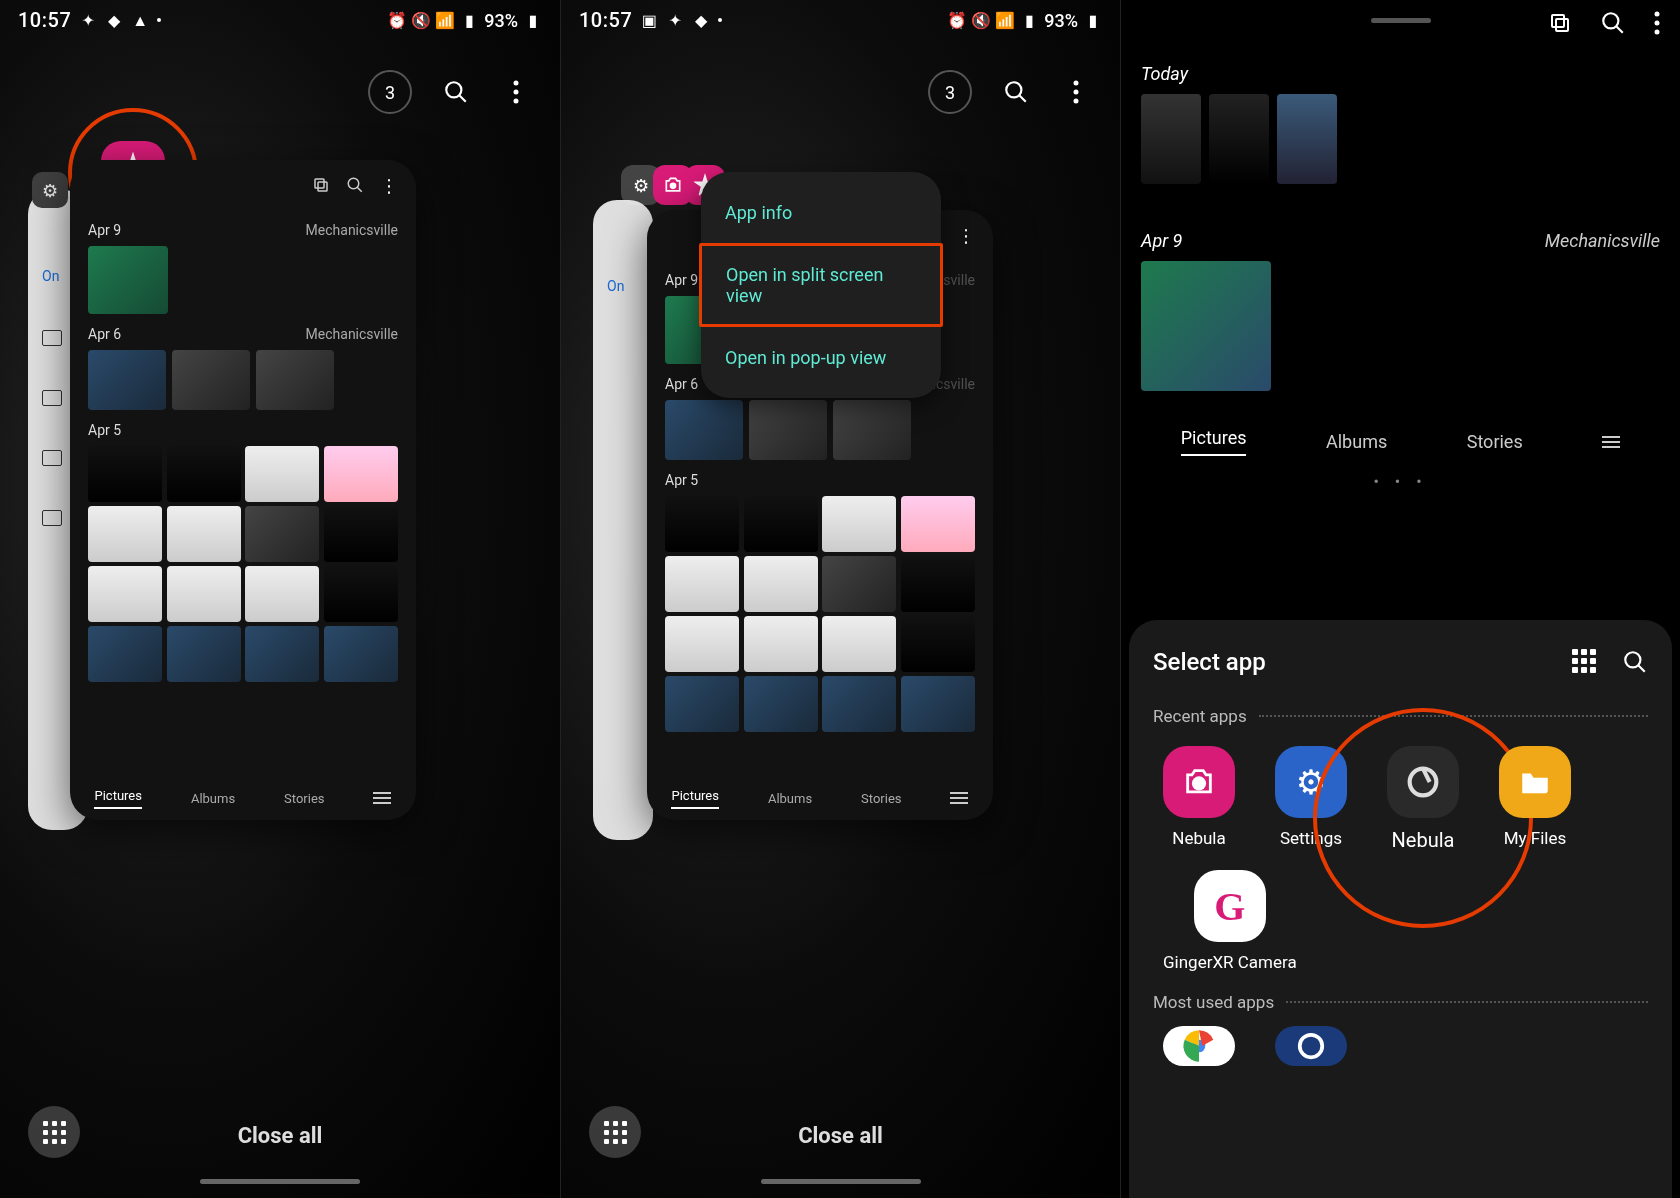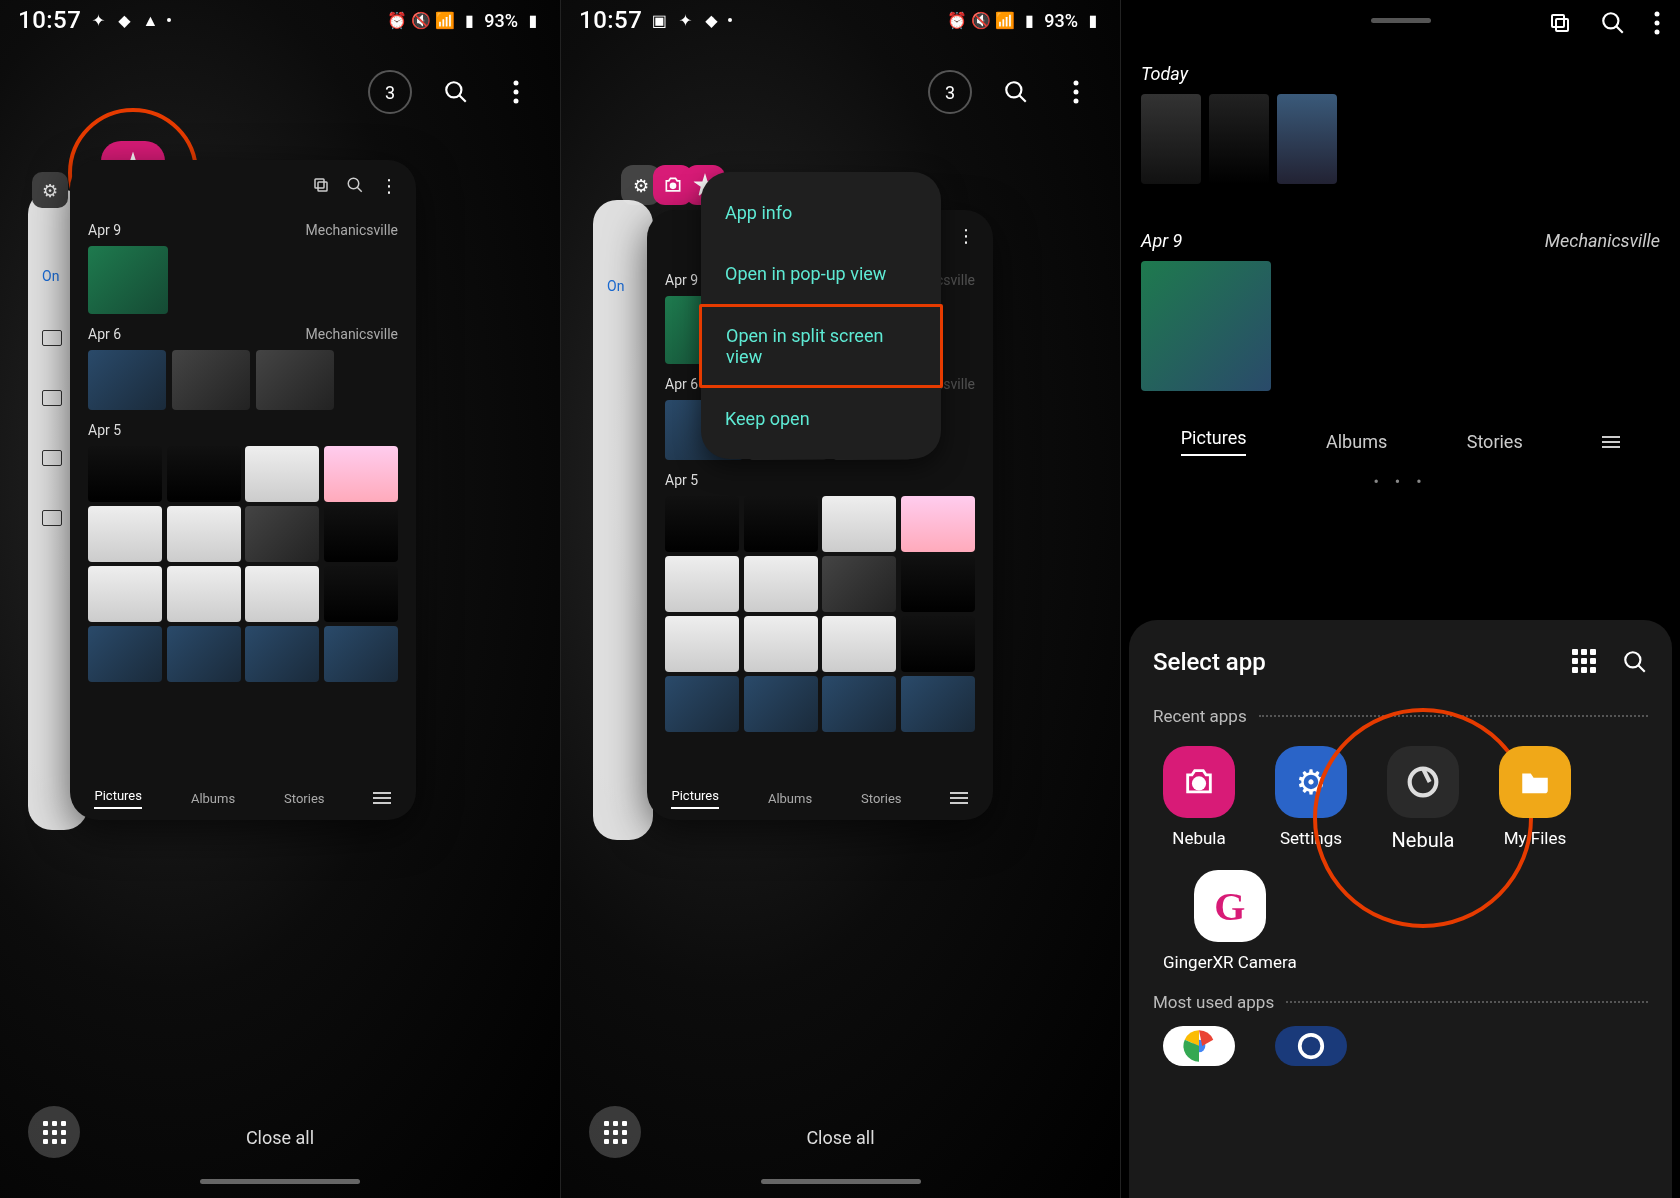--- a/index.html
+++ b/index.html
@@ -25,21 +25,21 @@
 .statusbar {
   position: absolute; top: 0; left: 0; right: 0;
   height: 40px;
   display: flex; align-items: center; justify-content: space-between;
   padding: 0 18px; font-size: 18px; font-weight: 500;
 }
 .status-left { display: flex; align-items: center; gap: 8px; }
 .status-right { display: flex; align-items: center; gap: 6px; }
 .stat-ic { width: 18px; height: 18px; display: inline-flex; align-items: center; justify-content: center; font-size: 16px; }
 .dot { width:4px; height:4px; border-radius:50%; background:#fff; }
-.clock { font-size: 24px; font-weight: 500; letter-spacing: 0.5px; }
+.clock { font-size: 20px; font-weight: 500; letter-spacing: 0.5px; }
 
 
 .recents-bar {
   position: absolute; top: 70px; right: 28px;
   display: flex; align-items: center; gap: 28px;
 }
 .badge-circle {
   width: 44px; height: 44px; border: 2px solid #555; border-radius: 50%;
   display: flex; align-items: center; justify-content: center; font-size: 18px;
 }
@@ -94,21 +94,21 @@
   position:absolute; bottom:0; left:0; right:0; height:44px;
   display:flex; align-items:center; justify-content:space-around; font-size:13px; color:#aaa;
 }
 .thumb-tabs .active { color:#fff; border-bottom:2px solid #fff; padding-bottom:4px; }
 .ham { display:flex; flex-direction:column; gap:3px; }
 .ham span { width:18px; height:2px; background:#ccc; }
 
 
 .bottom-row {
   position:absolute; bottom:50px; left:0; right:0;
-  display:flex; align-items:center; justify-content:center; font-size:18px; color:#ddd;
+  display:flex; align-items:center; justify-content:center; font-size:22px; color:#ddd;font-weight:bold;
 }
 .app-drawer {
   position:absolute; left:28px; bottom:40px;
   width:52px; height:52px; border-radius:50%; background:rgba(120,120,120,0.45);
   display:grid; grid-template-columns:repeat(3,5px); grid-template-rows:repeat(3,5px); gap:4px;
   place-content:center;
 }
 .app-drawer span { background:#fff; border-radius:1px; }
 .gesture-bar {
   position:absolute; bottom:14px; left:50%; transform:translateX(-50%);
@@ -354,23 +354,22 @@
             <path d="M4 7h3l2-3h6l2 3h3v12H4z" fill="none" stroke="#fff" stroke-width="2"></path>
           </svg>
         </div>
     <div class="gal">
           <div class="flower" style="transform:scale(0.55)"></div>
         </div>
   </div>
 
   <div class="ctx-menu">
     <div class="ctx-item">App info</div>
+    <div class="ctx-item hl">Open in split screen view</div>
     <div class="ctx-item">Open in pop-up view</div>
-    <div class="ctx-item hl">Open in split screen view</div>
-    <div class="ctx-item">Keep open</div>
   </div>
 
   <div class="card-stack" style="left:86px; top:210px">
     <div class="bg-card" style="left:-54px; top:-10px">
       <div class="txt1">On</div>
     </div>
     <div class="thumb-card" style="height:610px">
       <div class="thumb-top">
         <span>⋮</span>
       </div>

